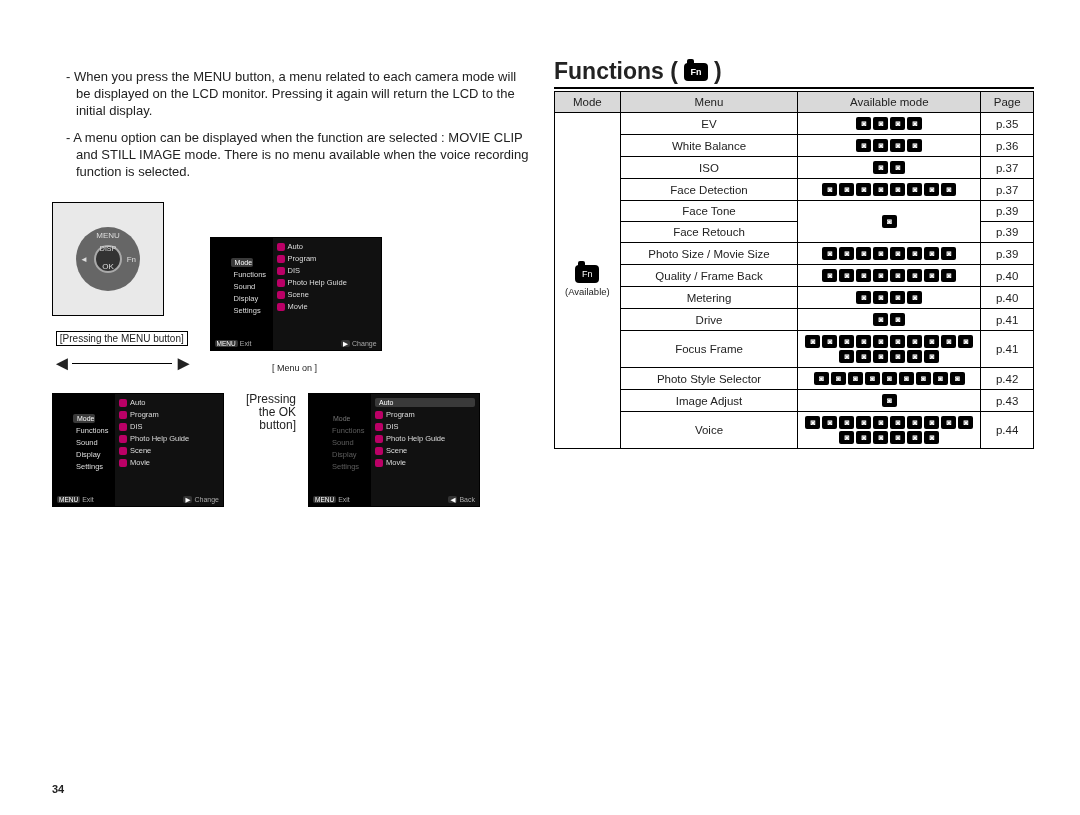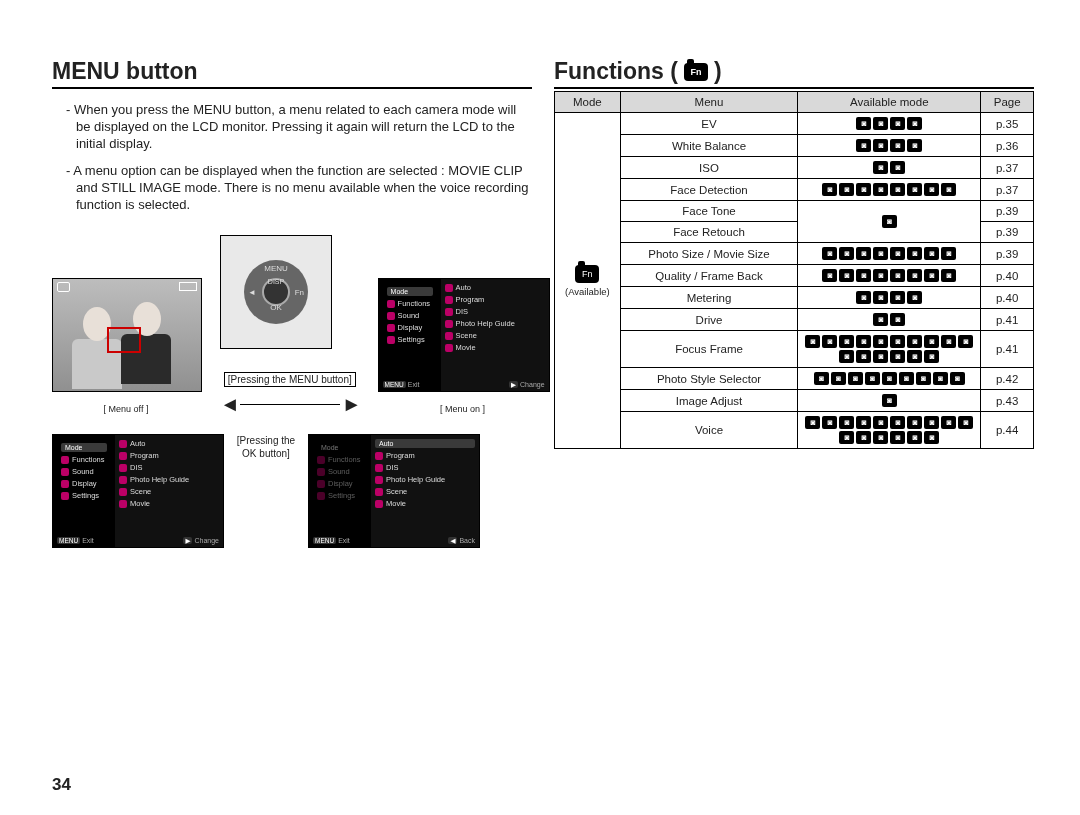--- a/index.html
+++ b/index.html
@@ -81,45 +81,45 @@
     width:110px;height:112px;border:1px solid #000;background:#e9e9e9;position:relative;
     display:flex;align-items:center;justify-content:center;
   }
   .wheel{
     width:64px;height:64px;border-radius:50%;background:#666;
     display:grid;place-items:center;position:relative;
   }
   .wheel .ok{width:24px;height:24px;border-radius:50%;background:#333;border:2px solid #aaa}
   .wheel .lbl{position:absolute;font-size:8px;color:#ddd}
   .wheel .lt{top:4px}
-  .wheel .lb{bottom:12px}
+  .wheel .lb{bottom:20px}
   .wheel .ll{left:4px}
   .wheel .lr{right:4px}
   .arrow-row{display:flex;align-items:center;justify-content:center;font-size:20px;margin-top:6px;letter-spacing:-2px}
   .arrow-row::before{content:"◄";margin-right:2px}
   .arrow-row span{display:inline-block;height:1px;background:#000;width:100px}
   .arrow-row::after{content:"►";margin-left:2px}
   .press-cap{font-size:10px;text-align:center;border:1px solid #000;padding:1px 3px}
 
   
   .menu-screen{
     width:170px;height:112px;background:#111;position:relative;border:1px solid #000;
     color:#ddd;font-size:7.5px;
     display:flex;
   }
-  .ms-left{width:62px;background:#000;display:flex;flex-direction:column;padding:8px;gap:3px;box-sizing:border-box}
+  .ms-left{width:62px;background:#000;display:flex;flex-direction:column;padding:20px;gap:3px;box-sizing:border-box}
   .ms-right{flex:1;display:flex;flex-direction:column;padding:4px;gap:3px;box-sizing:border-box}
   .ms-head{background:#3a3a3a;border-radius:2px;padding:1px 4px;font-size:7px}
   .ms-item{display:flex;align-items:center;gap:3px}
   .ms-item::before{content:"";width:8px;height:8px;background:#b06;border-radius:2px;display:inline-block}
   .ms-foot{position:absolute;bottom:2px;left:4px;right:4px;display:flex;justify-content:space-between;font-size:7px;color:#aaa}
   .ms-foot span i{font-style:normal;background:#333;border-radius:2px;padding:0 2px;margin-right:2px;color:#fff;font-size:6.5px}
 
   .ok-figs{display:flex;align-items:flex-start;gap:12px;margin-top:18px;justify-content:flex-start}
-  .ok-arrow{font-size:10px;text-align:center;width:60px;line-height:13px}
+  .ok-arrow{font-size:12px;text-align:right;width:60px;line-height:13px}
   .ok-arrow::before{content:"";}
 
   
   table{
     border-collapse:collapse;
     width:100%;
     font-size:11.5px;
   }
   td,th{
     border:1px solid #000;
@@ -136,60 +136,46 @@
   }
   .ic{
     width:15px;height:13px;background:#000;color:#fff;border-radius:2px;
     font-size:8px;display:inline-flex;align-items:center;justify-content:center;
   }
   .fn-icon{
     width:24px;height:18px;background:#000;border-radius:4px;display:inline-flex;align-items:center;justify-content:center;position:relative;
   }
   .fn-icon::before{content:"";position:absolute;width:7px;height:5px;background:#000;border-radius:2px 2px 0 0;top:-4px;left:3px}
   .fn-icon span{color:#fff;font-size:9px}
-  .pgnum{position:absolute;left:52px;bottom:20px;font-size:17px;font-weight:bold}
+  .pgnum{position:absolute;left:52px;bottom:20px;font-size:11px;font-weight:bold}
 </style>
 </head>
 <body>
 
 <div class="page">
 
   <div class="col col-left">
-    <h2>MENU button</h2>
     <p class="para">When you press the MENU button, a menu related to each camera mode will be displayed on the LCD monitor. Pressing it again will return the LCD to the initial display.</p>
     <p class="para">A menu option can be displayed when the function are selected : MOVIE CLIP and STILL IMAGE mode. There is no menu available when the voice recording function is selected.</p>
 
     <div class="menu-figs">
 
-      <div>
-        <div class="lcd">
-          <div class="faces"></div>
-          <div class="body1"></div>
-            <div class="body2"></div>
-          <div class="face f1"></div>
-            <div class="face f2"></div>
-          <div class="af"></div>
-          <div class="cam"></div>
-          <div class="bat"></div>
-        </div>
-        <div class="cap-wrap"><span class="cap" style="border:none">[ Menu off ]</span></div>
-      </div>
 
       <div>
         <div class="camback">
           <div class="wheel">
             <span class="lbl lt">MENU</span>
             <span class="lbl" style="top:18px;position:absolute;font-size:7px">DISP</span>
             <div class="ok"></div>
             <span class="lbl lb">OK</span>
             <span class="lbl ll">◄</span>
             <span class="lbl lr">Fn</span>
           </div>
         </div>
-        <div style="text-align:center;margin-top:20px"><span class="press-cap">[Pressing the MENU button]</span></div>
+        <div style="text-align:center;margin-top:12px"><span class="press-cap">[Pressing the MENU button]</span></div>
         <div class="arrow-row">
             <span></span>
           </div>
       </div>
 
       <div>
         <div class="menu-screen">
           <div class="ms-left">
             <div class="ms-head" style="color:#fff">Mode</div>
             <div class="ms-item">

